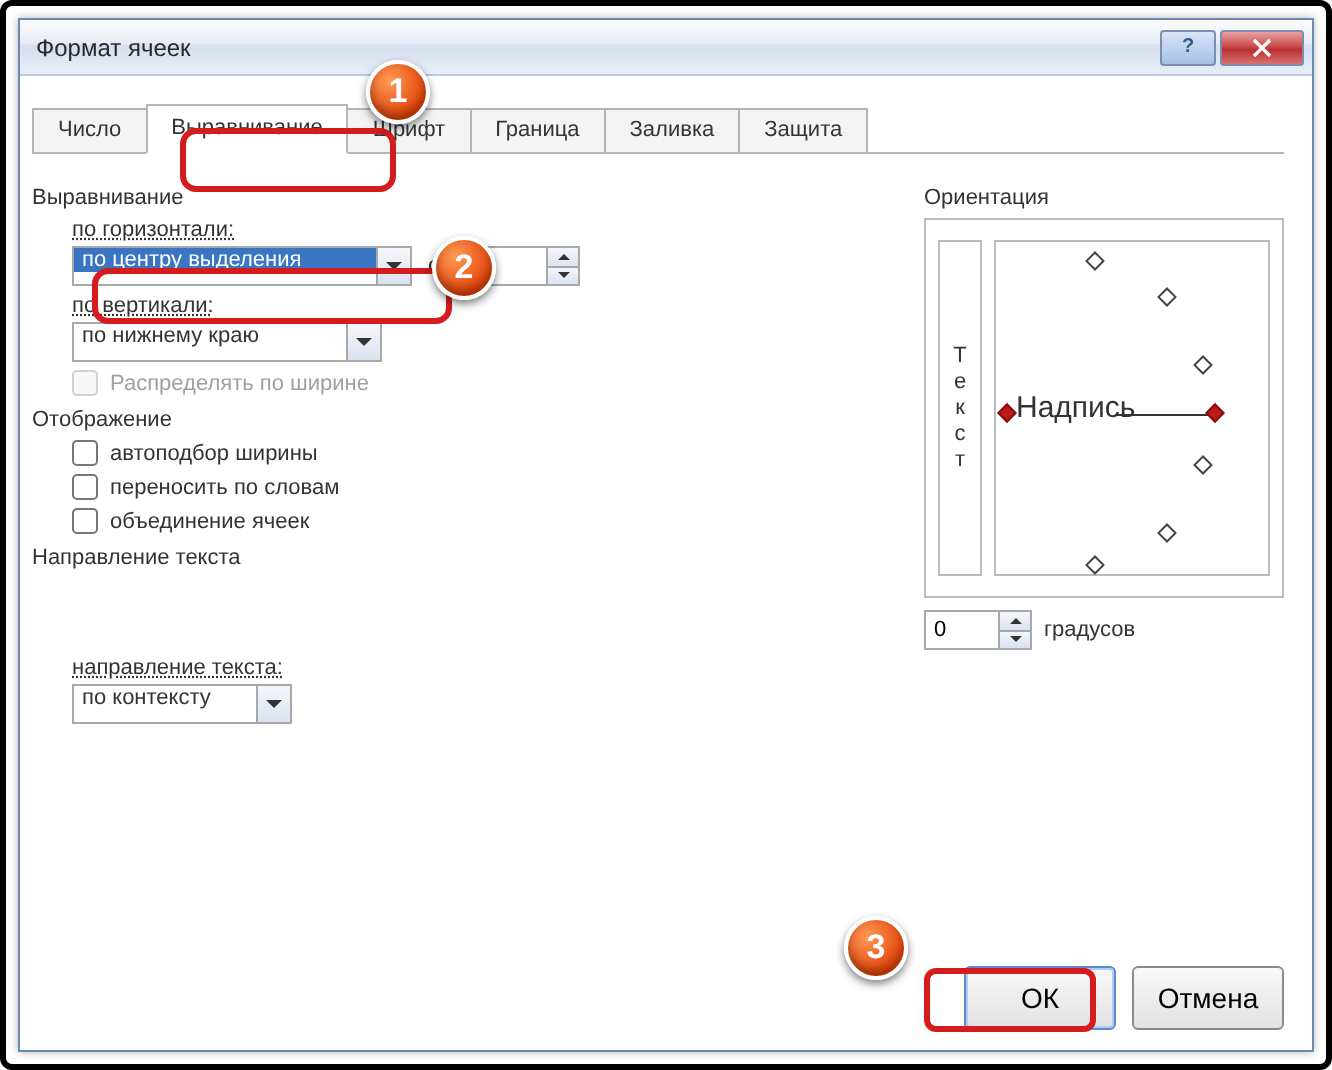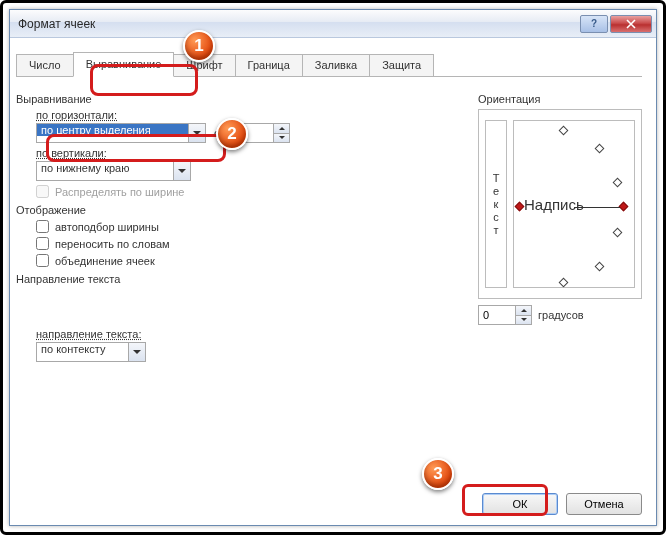--- a/index.html
+++ b/index.html
@@ -11,21 +11,21 @@
 .winbtns { display: flex; gap: 2px; }
 .winbtn { width: 28px; height: 18px; border: 1px solid #7a8fb0; border-radius: 2px; display: flex; align-items: center; justify-content: center; font-size: 10px; color: #fff; }
 .winbtn.help { background: linear-gradient(#d7e4f7,#a8c0e6); color: #385a8a; font-weight: bold; }
 .winbtn.close { background: linear-gradient(#e9a0a0,#c94b4b 45%,#b93030 55%,#d97070); width: 42px; }
 .body { flex: 1; padding: 14px 14px 8px 6px; position: relative; font-size: 11px; color: #333; }
 .tabs { display: flex; border-bottom: 1px solid #b5b5b5; margin-bottom: 10px; }
 .tab { padding: 4px 12px 5px; border: 1px solid #b5b5b5; border-bottom: none; background: #f4f4f4; margin-right: -1px; margin-top: 2px; font-size: 11px; cursor: default; }
 .tab.active { background: #fff; position: relative; z-index: 2; margin-top: 0; padding-top: 5px; padding-bottom: 6px; border-bottom: 1px solid #fff; margin-bottom: -1px; }
 .content { display: flex; gap: 20px; }
 .leftcol { flex: 1; }
-.rightcol { width: 164px; }
+.rightcol { width: 180px; }
 .group-title { margin: 6px 0 4px 0; font-size: 11px; }
 .lbl { font-size: 11px; margin: 4px 0 2px 20px; text-decoration: underline; text-decoration-style: dotted; }
 .lbl.plain { text-decoration: none; }
 .row { display: flex; align-items: center; gap: 8px; margin-left: 20px; }
 .combo { position: relative; display: inline-flex; width: 155px; height: 20px; border: 1px solid #a8a8a8; background: #fff; align-items: flex-start; }
 .combo .val { flex: 1; padding: 0 4px; font-size: 11px; white-space: nowrap; overflow: hidden; }
 .combo .btn { width: 17px; height: 100%; background: linear-gradient(#f4f6fa,#dbe3f0); border-left: 1px solid #a8a8a8; display: flex; align-items: center; justify-content: center; }
 .combo .btn::after { content: ""; border-left: 4px solid transparent; border-right: 4px solid transparent; border-top: 4px solid #333; }
 .combo.sel .val { background: #3a75c4; color: #fff; }
 .spinner { display: inline-flex; width: 54px; height: 20px; border: 1px solid #a8a8a8; }
@@ -41,21 +41,21 @@
 .chk.disabled { color: #a0a0a0; }
 .orient-frame { border: 1px solid #bcbcbc; height: 190px; position: relative; background: #fff; margin-top: 4px; }
 .orient-left { position: absolute; left: 6px; top: 10px; bottom: 10px; width: 22px; border: 1px solid #bcbcbc; background: #fff; display: flex; flex-direction: column; align-items: center; justify-content: center; font-size: 11px; gap: 1px; }
 .orient-main { position: absolute; left: 34px; right: 6px; top: 10px; bottom: 10px; border: 1px solid #bcbcbc; background: #fff; }
 .diamond { position: absolute; width: 7px; height: 7px; transform: rotate(45deg); border: 1px solid #444; background: #fff; }
 .diamond.red { background: #c01818; border-color: #801010; }
 .orient-lbl { position: absolute; left: 10px; top: 50%; transform: translateY(-50%); font-size: 15px; }
 .orient-line { position: absolute; height: 1px; background: #333; }
 .degrow { display: flex; align-items: center; gap: 6px; margin-top: 6px; font-size: 11px; }
 .footer { display: flex; justify-content: flex-end; gap: 8px; padding: 10px 14px; }
-.btnf { min-width: 76px; height: 22px; border: 1px solid #8a8a8a; background: linear-gradient(#f8f8f8,#e2e2e2); font-size: 11px; border-radius: 3px; cursor: default; }
+.btnf { min-width: 76px; height: 32px; border: 1px solid #8a8a8a; background: linear-gradient(#f8f8f8,#e2e2e2); font-size: 14px; border-radius: 3px; cursor: default; }
 .btnf.default { border: 1px solid #5a8ad0; box-shadow: inset 0 0 0 1px #aecdf5; }
 .callout { position: absolute; width: 32px; height: 32px; border-radius: 50%; background: radial-gradient(circle at 35% 30%, #ff9a55, #e1440a 70%); border: 2px solid #fff; box-shadow: 0 2px 4px rgba(0,0,0,0.5), inset 0 -3px 5px rgba(0,0,0,0.3); color: #fff; font-weight: bold; font-size: 17px; display: flex; align-items: center; justify-content: center; z-index: 50; }
 .hl { position: absolute; border: 3px solid #d41c1c; border-radius: 8px; z-index: 40; pointer-events: none; }
 </style>
 </head>
 <body>
 
 <div class="outer">
 <div class="dialog">
   <div class="titlebar">

